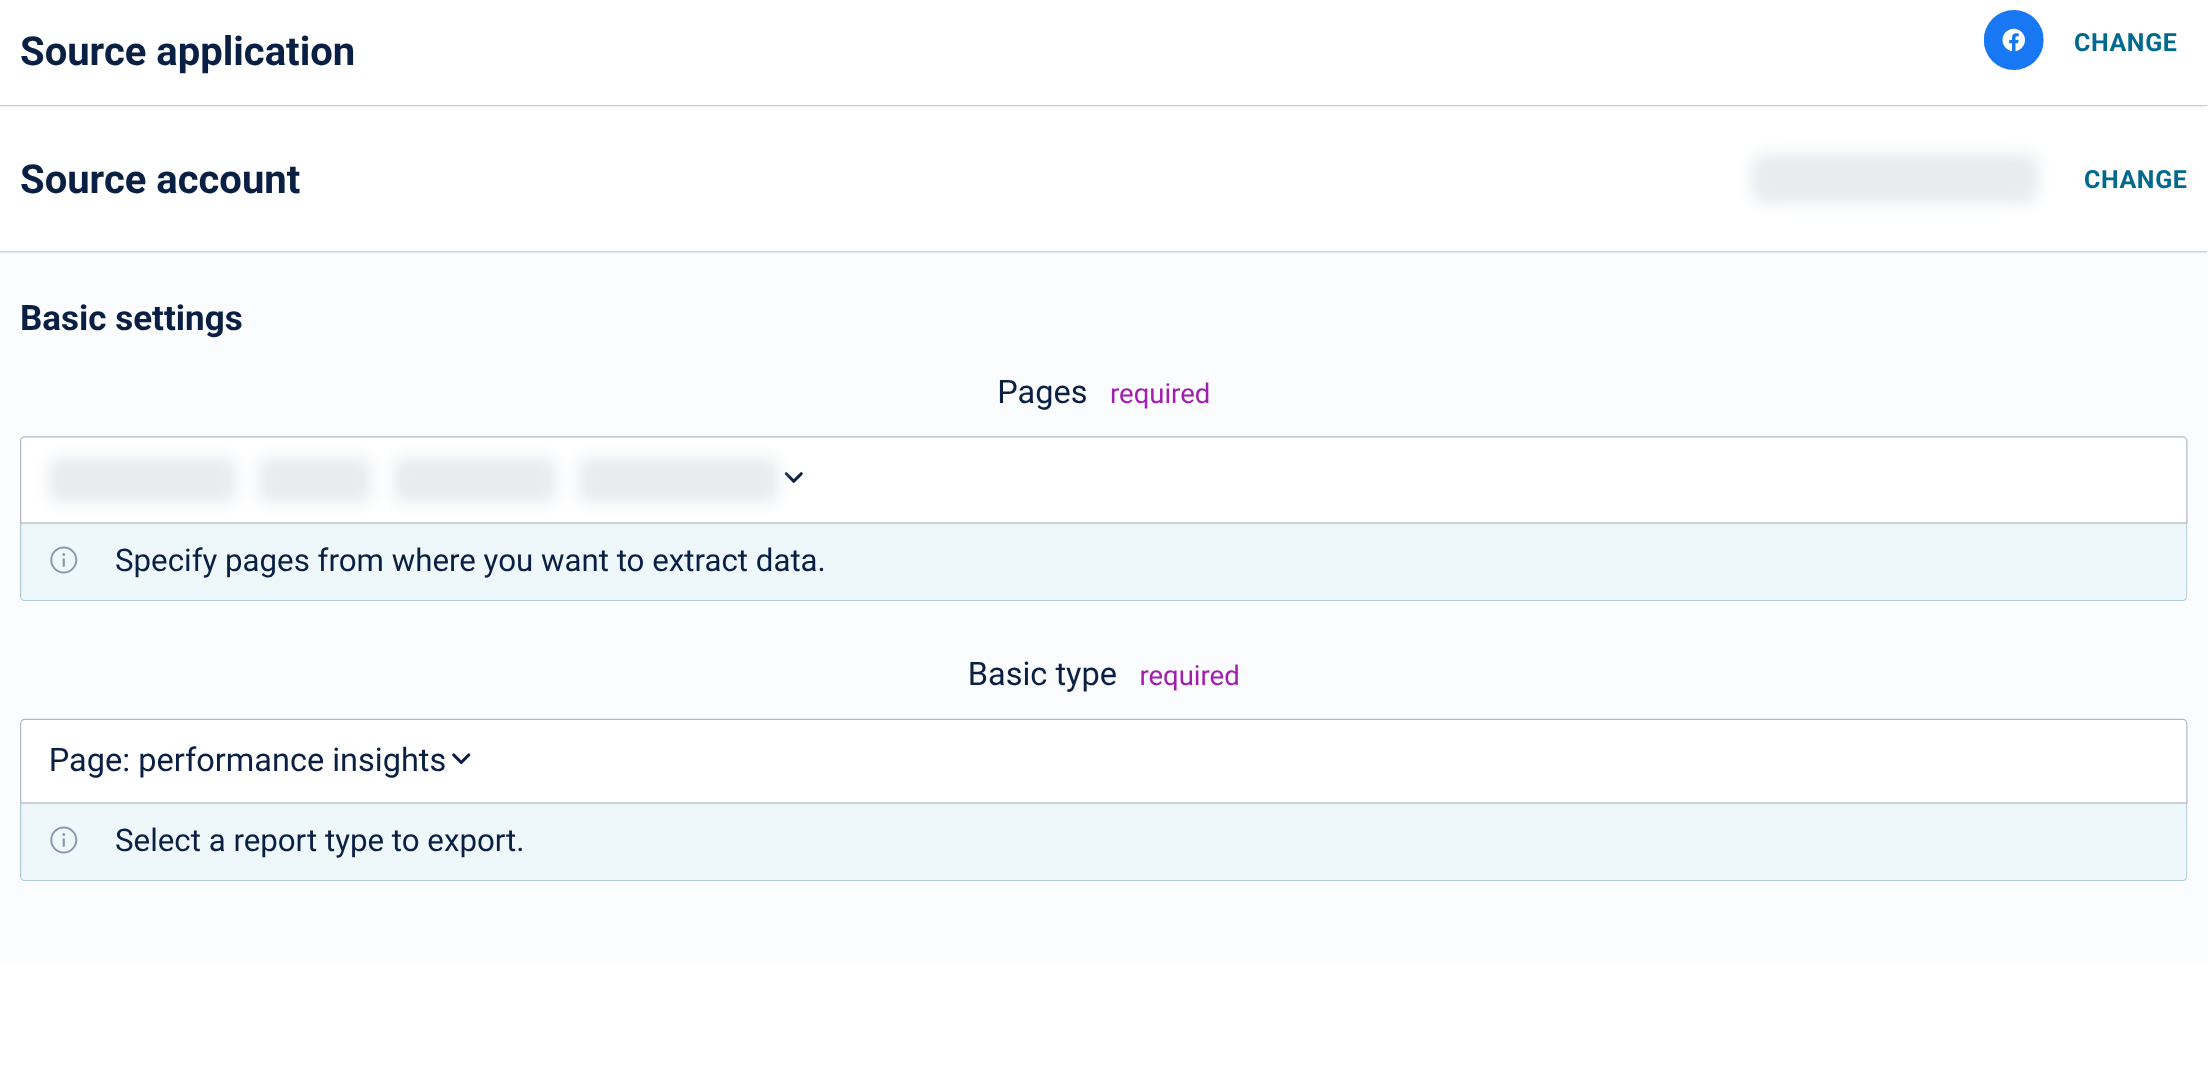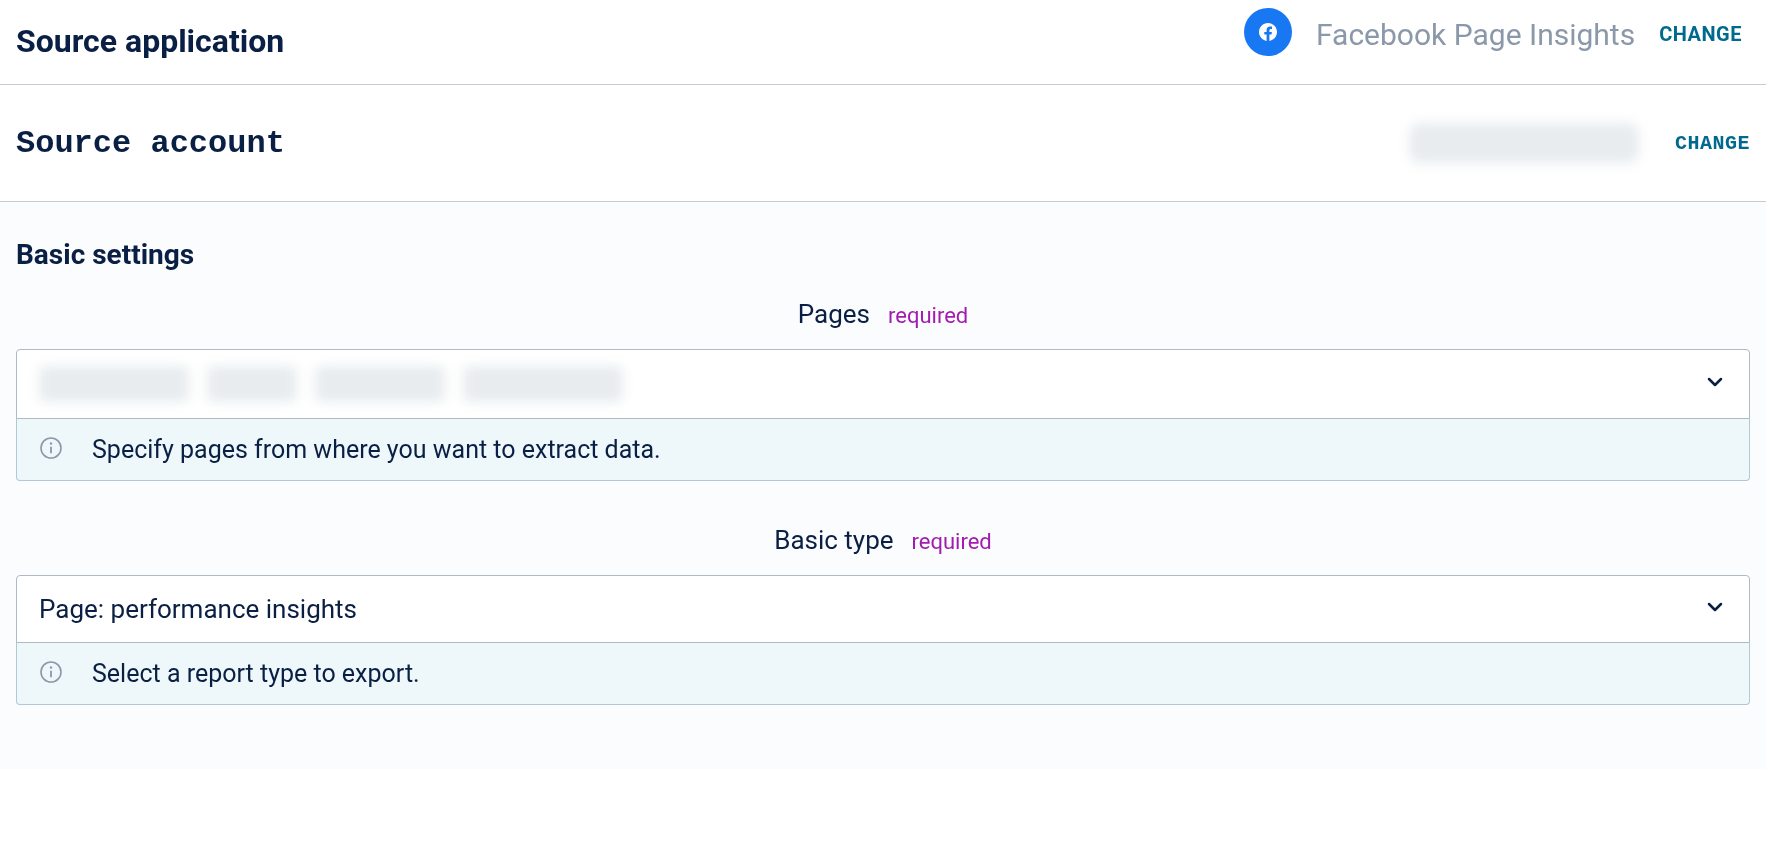--- a/index.html
+++ b/index.html
@@ -48,21 +48,20 @@
     .divider {
       border: none;
       border-top: 1px solid #c4cdd5;
       margin: 0;
     }
     .source-account-row {
       display: flex;
       align-items: center;
       justify-content: space-between;
       padding: 38px 16px 38px 16px;
-      font-family: Liberation Mono, monospace;
     }
     .account-right {
       display: flex;
       align-items: center;
       gap: 36px;
     }
     .blurred-pill {
       width: 230px;
       height: 40px;
       background: #e8ecef;
@@ -100,21 +99,20 @@
       color: #a21caf;
       font-weight: 400;
     }
     .select-box {
       width: 100%;
       border: 1px solid #b0bac5;
       border-radius: 4px 4px 0 0;
       background: #fff;
       display: flex;
       align-items: center;
-      justify-content: space-between;
       padding: 16px 22px;
       min-height: 68px;
       cursor: pointer;
       margin-top: 20px;
     }
     .select-value {
       font-size: 26px;
       color: #0a1f44;
     }
     .chevron {
@@ -159,21 +157,20 @@
 
 <div class="section-row">
   <div class="section-title">Source application</div>
   <div class="source-app-right">
     <span>
       <svg class="fb-icon" viewBox="0 0 48 48">
         <circle cx="24" cy="24" r="24" fill="#1877F2"></circle>
         <path d="M33 24c0-5-4-9-9-9s-9 4-9 9c0 4.5 3.3 8.2 7.6 8.9v-6.3h-2.3V24h2.3v-2c0-2.3 1.4-3.5 3.4-3.5 1 0 2 .2 2 .2v2.2h-1.1c-1.1 0-1.5.7-1.5 1.4V24h2.5l-.4 2.6h-2.1v6.3C29.7 32.2 33 28.5 33 24z" fill="#fff"></path>
       </svg>
     </span>
-    <span class="app-name">Facebook Page Insights</span>
     <span class="change-link">CHANGE</span>
   </div>
 </div>
 
 <hr class="divider">
 
 <div class="source-account-row">
   <div class="section-title">Source account</div>
   <div class="account-right">
     <div class="blurred-pill"></div>

